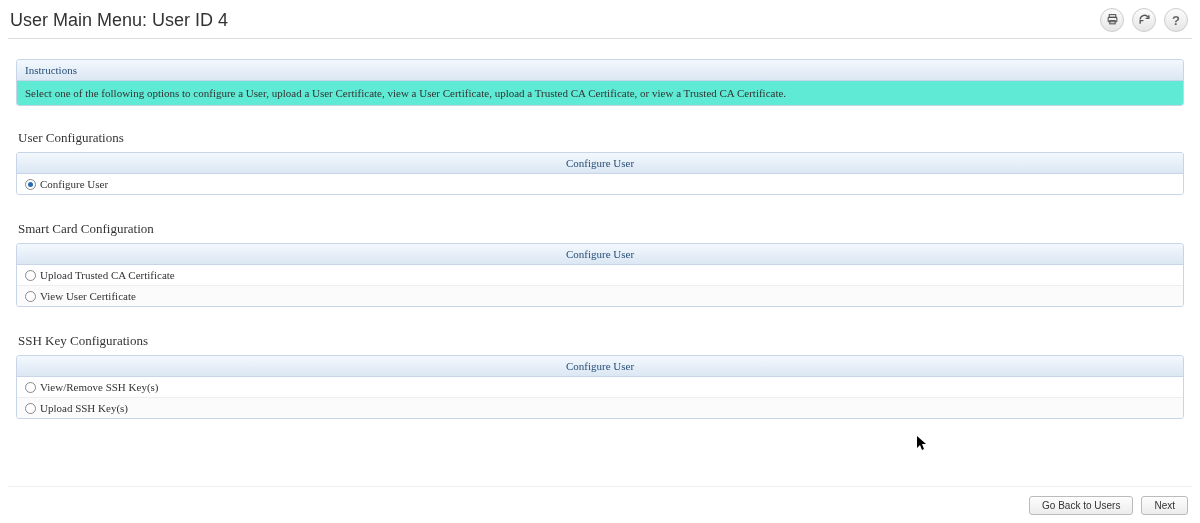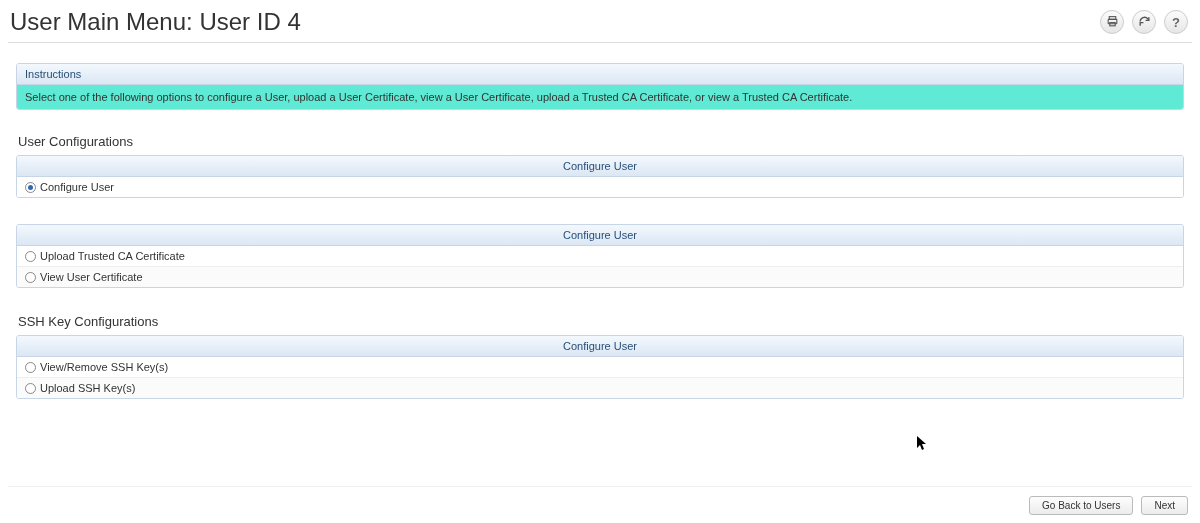--- a/index.html
+++ b/index.html
@@ -1,27 +1,27 @@
 <!DOCTYPE html>
 <html><head>
 <meta charset="utf-8">
 <style>
   * { box-sizing: border-box; margin: 0; padding: 0; }
   html, body { width: 1200px; height: 523px; font-family: Arial, Helvetica, sans-serif; font-size: 11px; color: #333; background: #fff; }
   body { position: relative; }
 
   .header { display: flex; align-items: center; justify-content: space-between; padding: 8px 12px 6px 10px; }
-  .header h1 { font-size: 24px; font-weight: 400; color: #333; }
+  .header h1 { font-size: 18px; font-weight: 400; color: #333; }
   .header .tools { display: flex; gap: 8px; }
   .header .tool-btn { width: 24px; height: 24px; border-radius: 50%; background: linear-gradient(#fcfcfc,#e6e6e6); border: 1px solid #ccc; display: flex; align-items: center; justify-content: center; cursor: pointer; color: #555; }
   .header .tool-btn svg { width: 13px; height: 13px; }
   .header .tool-btn .q { font-size: 13px; font-weight: bold; color: #666; }
   hr.top { border: none; border-top: 1px solid #ddd; margin: 0 8px; }
 
-  .content { padding: 20px 16px 0 16px; }
+  .content { padding: 20px 16px 0 16px; font-family: Liberation Serif, serif; }
   .panel { border: 1px solid #c8d5e7; border-radius: 3px; margin-bottom: 24px; overflow: hidden; }
   .panel .p-head { background: linear-gradient(#f3f8fd,#dbe7f4); border-bottom: 1px solid #c8d5e7; padding: 4px 8px; color: #274f78; font-weight: 400; font-size: 11px; }
   .panel .p-body { background: #5eead4; padding: 6px 8px; font-size: 11px; color: #333; }
 
   .sec-title { font-size: 13px; color: #333; margin: 0 0 6px 2px; font-weight: 400; }
 
   .opt-table { border: 1px solid #c8d5e7; border-radius: 3px; overflow: hidden; margin-bottom: 26px; text-align: center; }
   .opt-head { background: linear-gradient(#f3f8fd,#dbe7f4); border-bottom: 1px solid #c8d5e7; padding: 4px 8px; color: #274f78; font-size: 11px; }
   .opt-row { padding: 4px 8px; border-bottom: 1px solid #eee; display: flex; align-items: center; gap: 2px; font-size: 11px; color: #333; background: #fff; }
   .opt-row:nth-child(odd) { background: #fbfbfb; }
@@ -77,20 +77,21 @@
 
   <div class="sec-title">User Configurations</div>
   <div class="opt-table">
     <div class="opt-head">Configure User</div>
     <div class="opt-row">
       <span class="radio sel"></span>
       <span>Configure User</span>
     </div>
   </div>
 
+  <div class="sec-title">Smart Card Configuration</div>
   <div class="opt-table">
     <div class="opt-head">Configure User</div>
     <div class="opt-row">
       <span class="radio"></span>
       <span>Upload Trusted CA Certificate</span>
     </div>
     <div class="opt-row">
       <span class="radio"></span>
       <span>View User Certificate</span>
     </div>

